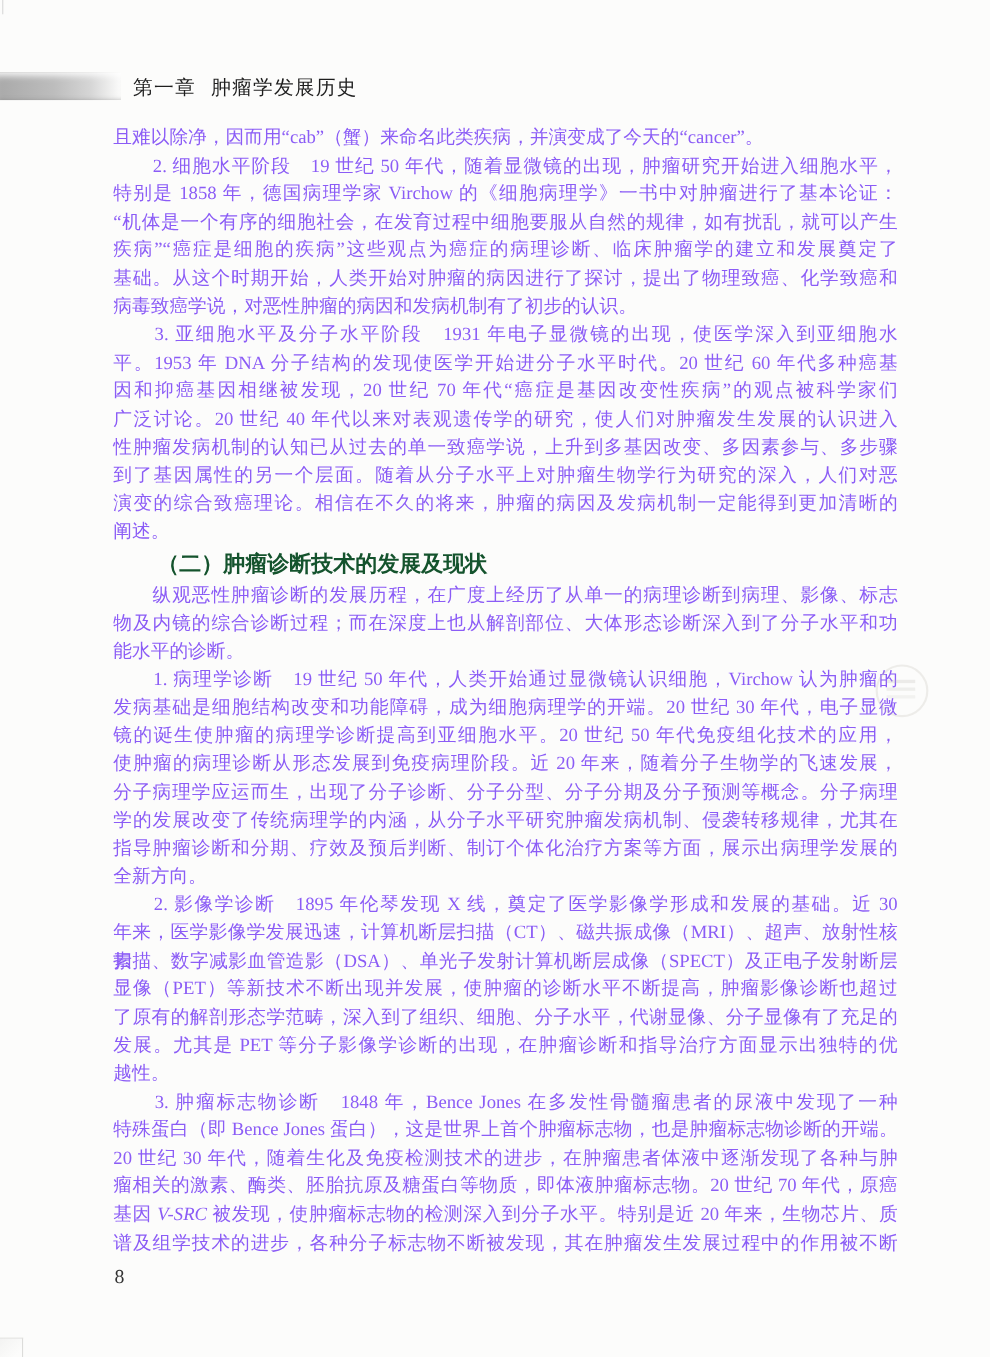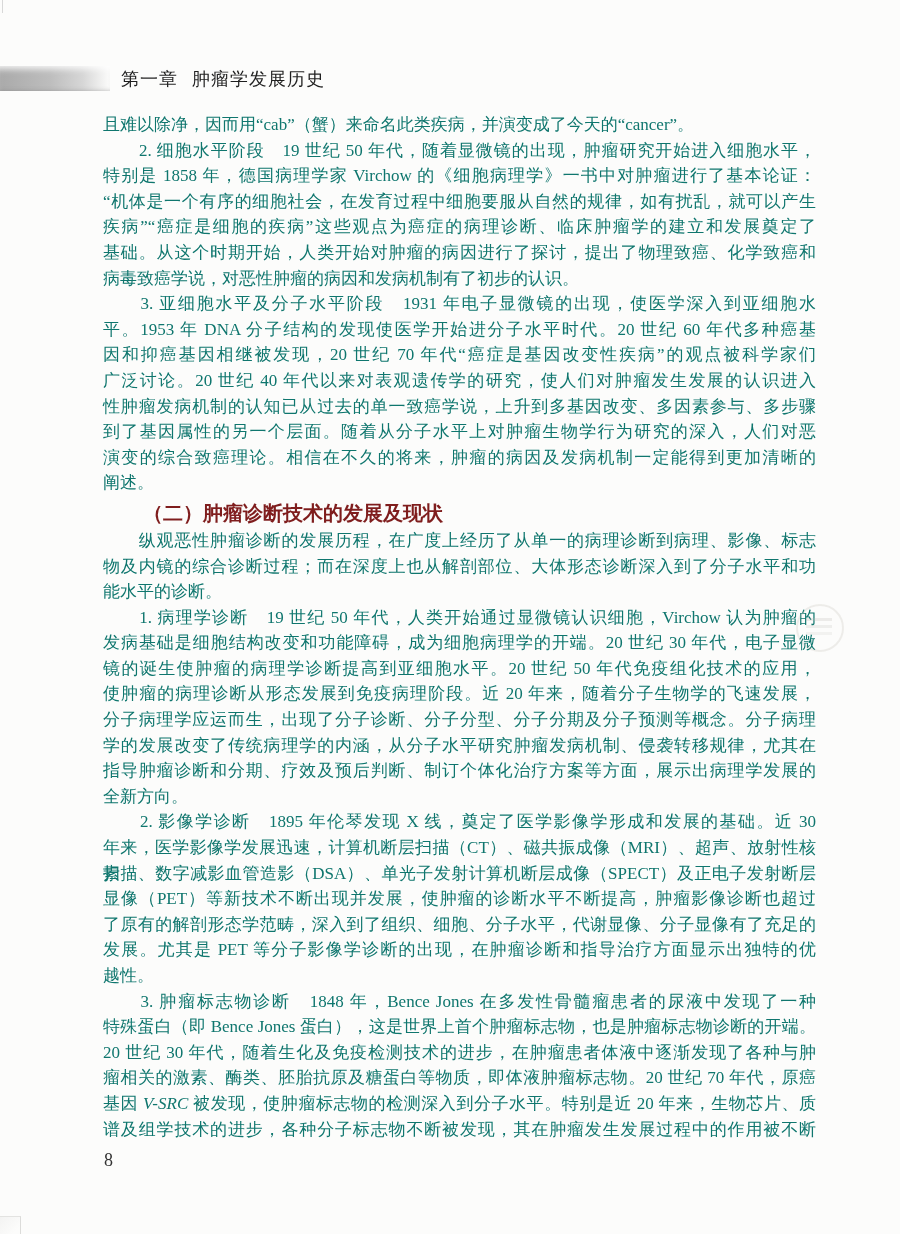--- a/index.html
+++ b/index.html
@@ -32,28 +32,28 @@
   
   #page-body{
     position:absolute;left:103px;top:112px;width:713px;
   }
   .para{margin:0;}
   .line{
     height:25.6px;line-height:25.6px;
     font-size:17px;
     text-align:justify;text-align-last:justify;
     white-space:normal;
-    color:#0f766e;
+    color:#8b5cf6;
   }
   .line.end{text-align-last:left;}
   .para.heading{margin:4px 0 2px 0;}
   .para.heading .line{
     font-family:"Liberation Sans","DejaVu Sans",sans-serif;
     font-weight:bold;font-size:20px;line-height:26px;height:26px;
-    text-align:left;text-align-last:left;color:#7f1d1d;
+    text-align:left;text-align-last:left;color:#14532d;
   }
   .line i{font-style:italic;}
   
   #page-number{
     position:absolute;left:104px;top:1150px;
     font-size:18px;color:#333;
   }
   
   #watermark-stamp{
     position:absolute;left:796px;top:604px;width:44px;height:44px;

